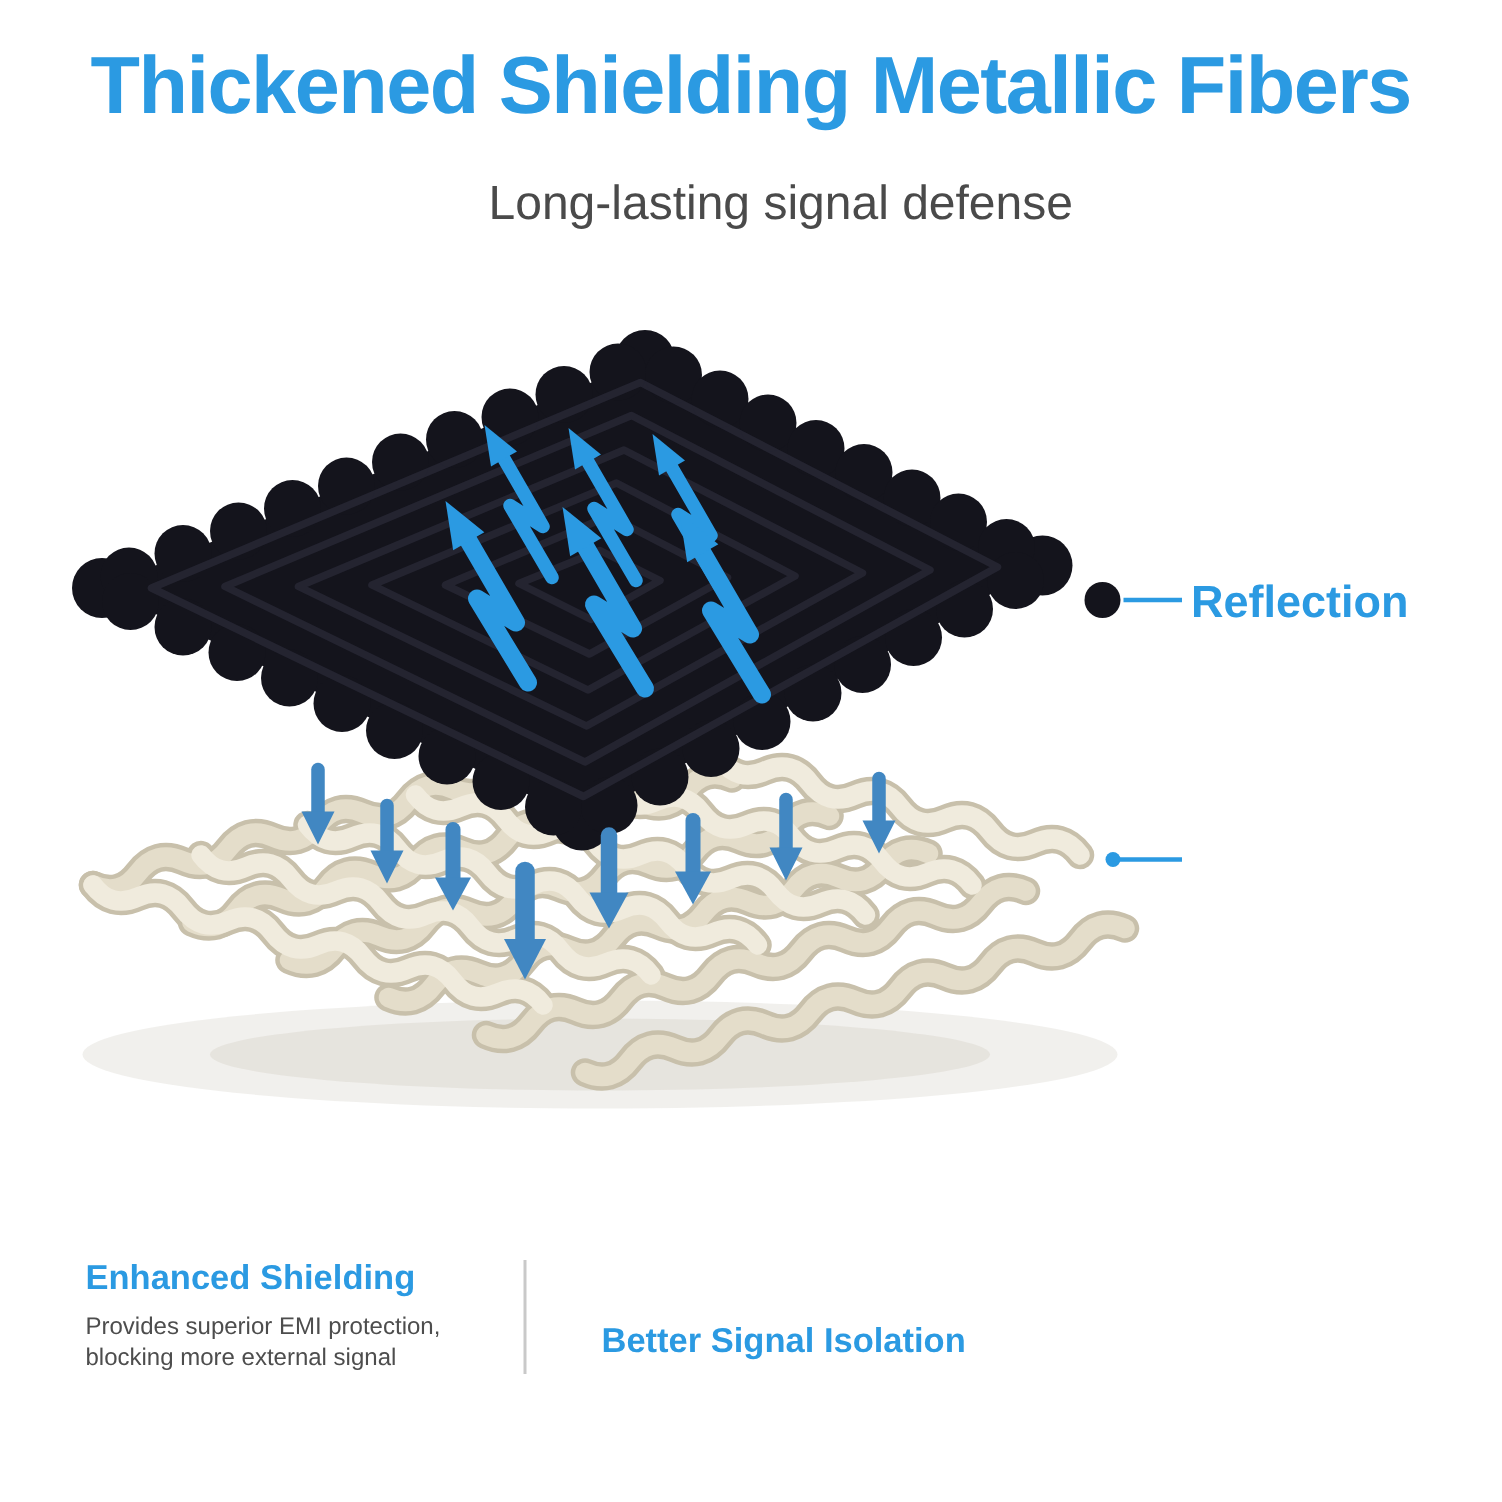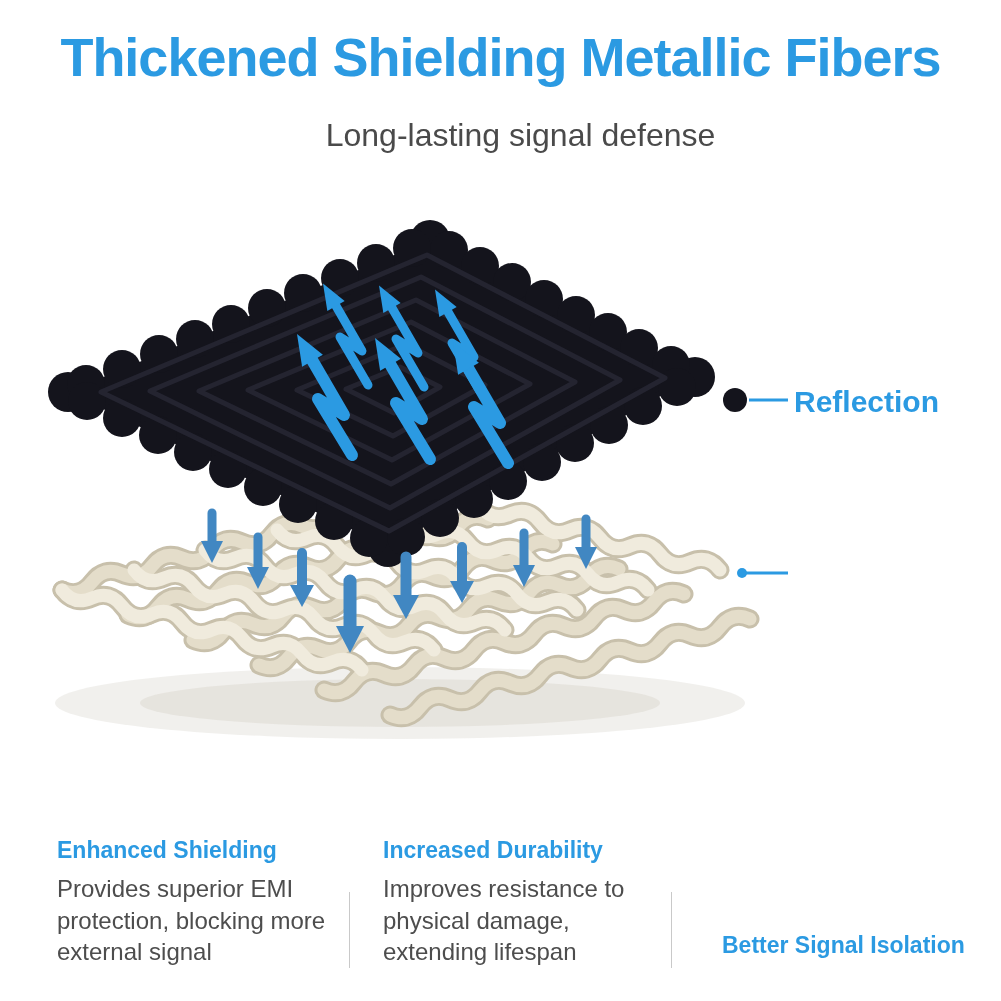--- a/index.html
+++ b/index.html
@@ -9,21 +9,21 @@
          font-size:54px;font-weight:bold;color:#2b9ae2;letter-spacing:-1px;}
   .subtitle{position:absolute;top:117px;left:0;width:100%;text-align:center;
             font-size:32px;font-weight:400;color:#4a4a4a;padding-left:20px;}
   .illo{position:absolute;top:195px;left:0;width:1001px;height:575px;}
   .callout-label{position:absolute;font-size:30px;font-weight:bold;color:#2b9ae2;white-space:nowrap;}
   .label-reflection{left:794px;top:385px;}
   .label-absorption{left:794px;top:556px;}
   .features{position:absolute;top:837px;left:57px;display:flex;align-items:flex-end;}
   .feature{flex:none;}
   .feature .f-head{margin:0 0 9px 0;font-size:23px;font-weight:bold;color:#2b9ae2;}
-  .feature .f-body{margin:0;font-size:24px;line-height:1.32;color:#4d4d4d;}
+  .feature .f-body{margin:0;font-size:16px;line-height:1.32;color:#4d4d4d;}
   .col1{width:282px;margin-right:10px;}
   .col2{width:278px;margin-left:33px;margin-right:10px;}
   .col3{width:270px;margin-left:50px;}
   .divider{width:1px;height:76px;background:#c9c9c9;margin-top:3px;flex:none;}
 </style>
 </head>
 <body>
 
 <div class="page">
 
@@ -176,23 +176,19 @@
   </svg>
 
   <div class="callout-label label-reflection">Reflection</div>
 
   <div class="features">
     <div class="feature col1">
       <div class="f-head">Enhanced Shielding</div>
       <p class="f-body">Provides superior EMI protection, blocking more external signal</p>
     </div>
     <div class="divider"></div>
-    <div class="feature col2">
-      <div class="f-head">Increased Durability</div>
-      <p class="f-body">Improves resistance to physical damage, extending lifespan</p>
-    </div>
     <div class="divider"></div>
     <div class="feature col3">
       <div class="f-head">Better Signal Isolation</div>
     </div>
   </div>
 
 </div>
 
 </body></html>

